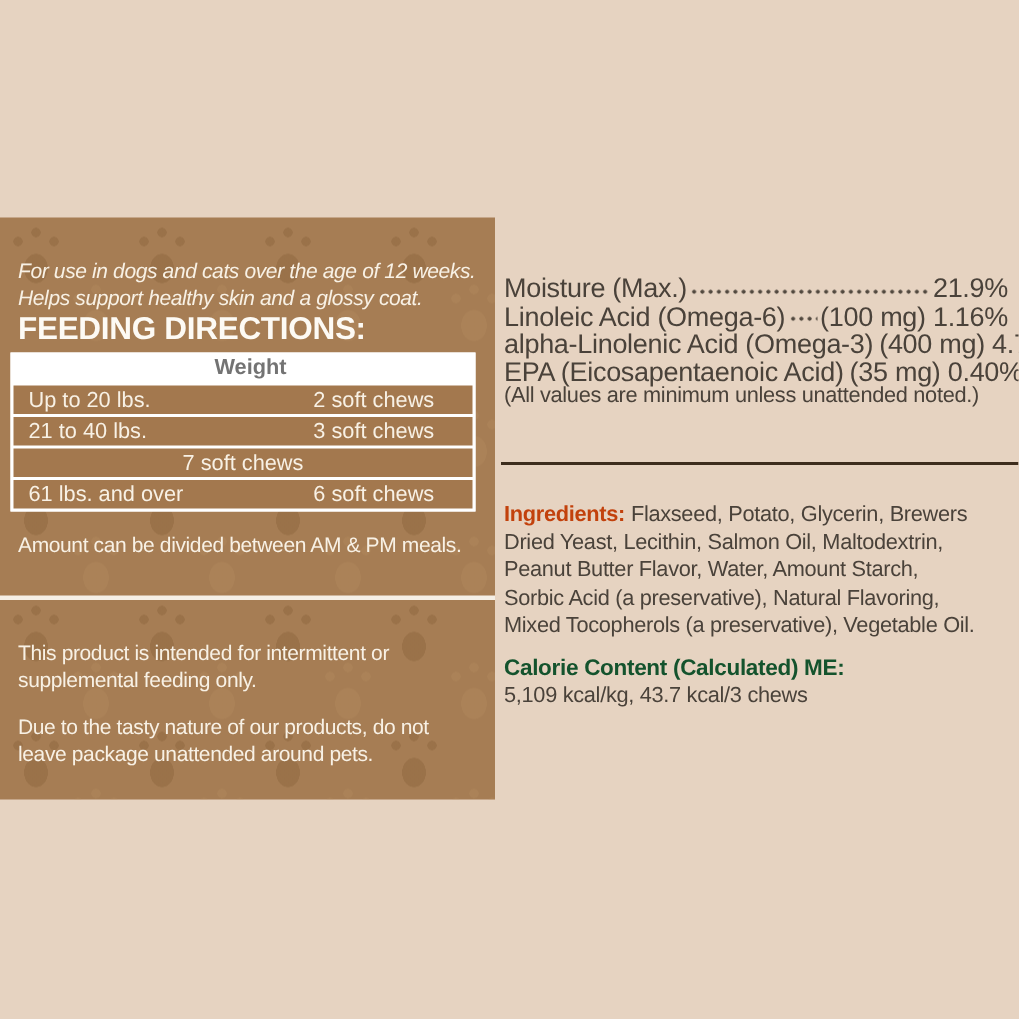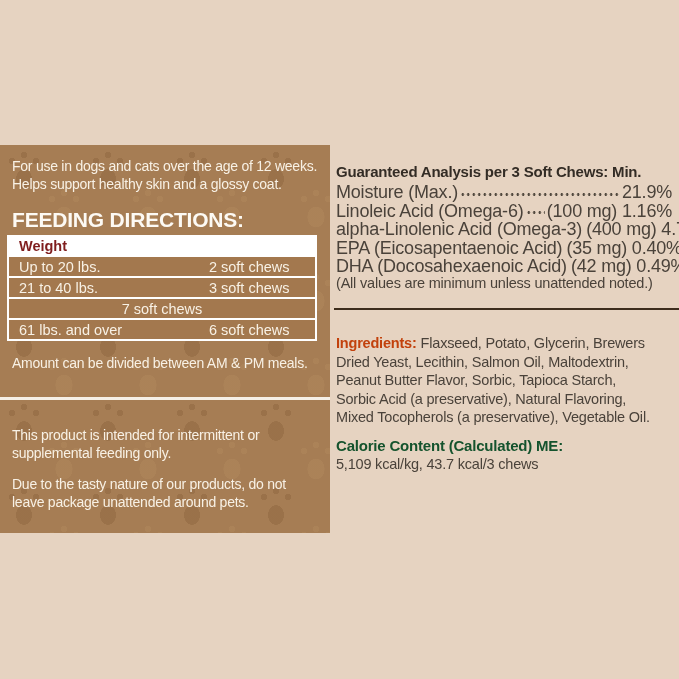--- a/index.html
+++ b/index.html
@@ -24,33 +24,33 @@
       radial-gradient(circle 5px at 52px 54px, rgba(188,148,100,.22) 60%, transparent 65%),
       radial-gradient(circle 5px at 64px 48px, rgba(188,148,100,.22) 60%, transparent 65%),
       radial-gradient(circle 5px at 76px 54px, rgba(188,148,100,.22) 60%, transparent 65%);
     background-size:84px 84px;
   }
   .lp-text{
     position:absolute;left:12px;color:#f8f1e5;
     font-size:14px;line-height:18px;letter-spacing:-0.25px;
     white-space:nowrap;
   }
-  .intro{top:12px;}
+  .intro{top:26px;font-style:italic;}
   .feeding-title{
     position:absolute;left:12px;top:63px;
     color:#fdfaf4;font-size:21px;font-weight:bold;letter-spacing:-0.2px;
     white-space:nowrap;
   }
   .ftable{
     position:absolute;left:7px;top:90px;width:306px;
     background:#fff;border:2px solid #fff;
     display:flex;flex-direction:column;gap:2px;
   }
   .frow{display:flex;align-items:center;font-size:14.5px;}
-  .fhead{background:#fff;color:#7f1d1d;font-weight:bold;height:18px;}
+  .fhead{background:#fff;color:#737373;font-weight:bold;height:18px;flex-direction:column;}
   .fdata{background:#a3784e;color:#f8f1e5;height:19px;}
   .fw{flex:0 0 57%;padding-left:10px;box-sizing:border-box;white-space:nowrap;}
   .fa{flex:1 1 auto;text-align:center;white-space:nowrap;}
   .note1{top:209px;}
   .left-divider{
     position:absolute;left:0;top:252px;width:330px;height:3px;background:#f5efe6;
   }
   .note2{top:281px;}
   .note3{top:330px;}
   .ga-title{
@@ -124,21 +124,20 @@
       <div>supplemental feeding only.</div>
     </div>
 
     <div class="lp-text note3">
       <div>Due to the tasty nature of our products, do not</div>
       <div>leave package unattended around pets.</div>
     </div>
 
   </div>
 
-  <div class="ga-title">Guaranteed Analysis per 3 Soft Chews: Min.</div>
 
   <div class="ga-block">
     <div class="ga-row">
       <span class="ga-label">Moisture (Max.)</span>
       <span class="ga-dots"></span>
       <span class="ga-value">21.9%</span>
     </div>
     <div class="ga-row">
       <span class="ga-label">Linoleic Acid (Omega-6)</span>
       <span class="ga-dots"></span>
@@ -147,36 +146,31 @@
     <div class="ga-row">
       <span class="ga-label">alpha-Linolenic Acid (Omega-3)</span>
       <span class="ga-dots"></span>
       <span class="ga-value">(400 mg) 4.76%</span>
     </div>
     <div class="ga-row">
       <span class="ga-label">EPA (Eicosapentaenoic Acid)</span>
       <span class="ga-dots"></span>
       <span class="ga-value">(35 mg) 0.40%</span>
     </div>
-    <div class="ga-row">
-      <span class="ga-label">DHA (Docosahexaenoic Acid)</span>
-      <span class="ga-dots"></span>
-      <span class="ga-value">(42 mg) 0.49%</span>
-    </div>
     <div class="ga-note">(All values are minimum unless unattended noted.)</div>
   </div>
 
   <div class="right-divider"></div>
 
   <div class="ing-block">
     <div class="ing-line">
       <span class="ing-label">Ingredients:</span><span>Flaxseed, Potato, Glycerin, Brewers</span>
     </div>
     <div class="ing-line">Dried Yeast, Lecithin, Salmon Oil, Maltodextrin,</div>
-    <div class="ing-line">Peanut Butter Flavor, Sorbic, Tapioca Starch,</div>
+    <div class="ing-line">Peanut Butter Flavor, Water, Amount Starch,</div>
     <div class="ing-line">Sorbic Acid (a preservative), Natural Flavoring,</div>
     <div class="ing-line">Mixed Tocopherols (a preservative), Vegetable Oil.</div>
   </div>
 
   <div class="cal-title">Calorie Content (Calculated) ME:</div>
   <div class="cal-value">5,109 kcal/kg, 43.7 kcal/3 chews</div>
 
 </div>
 
 </body></html>

